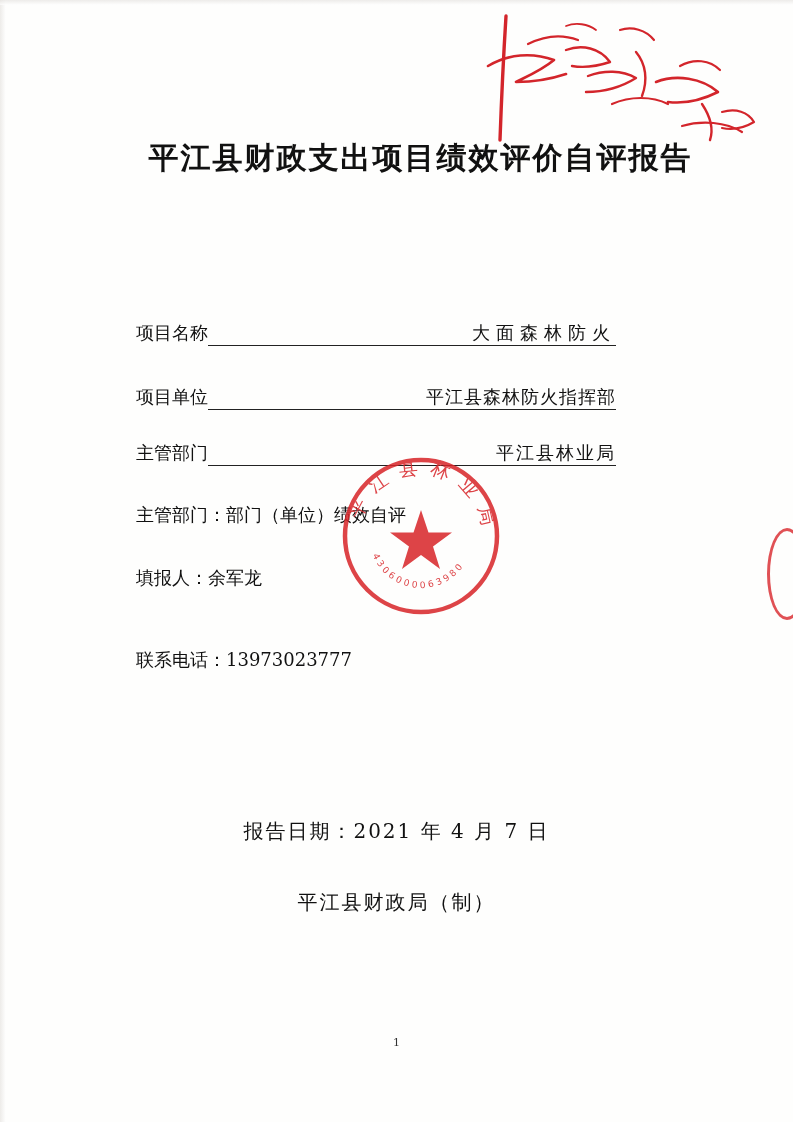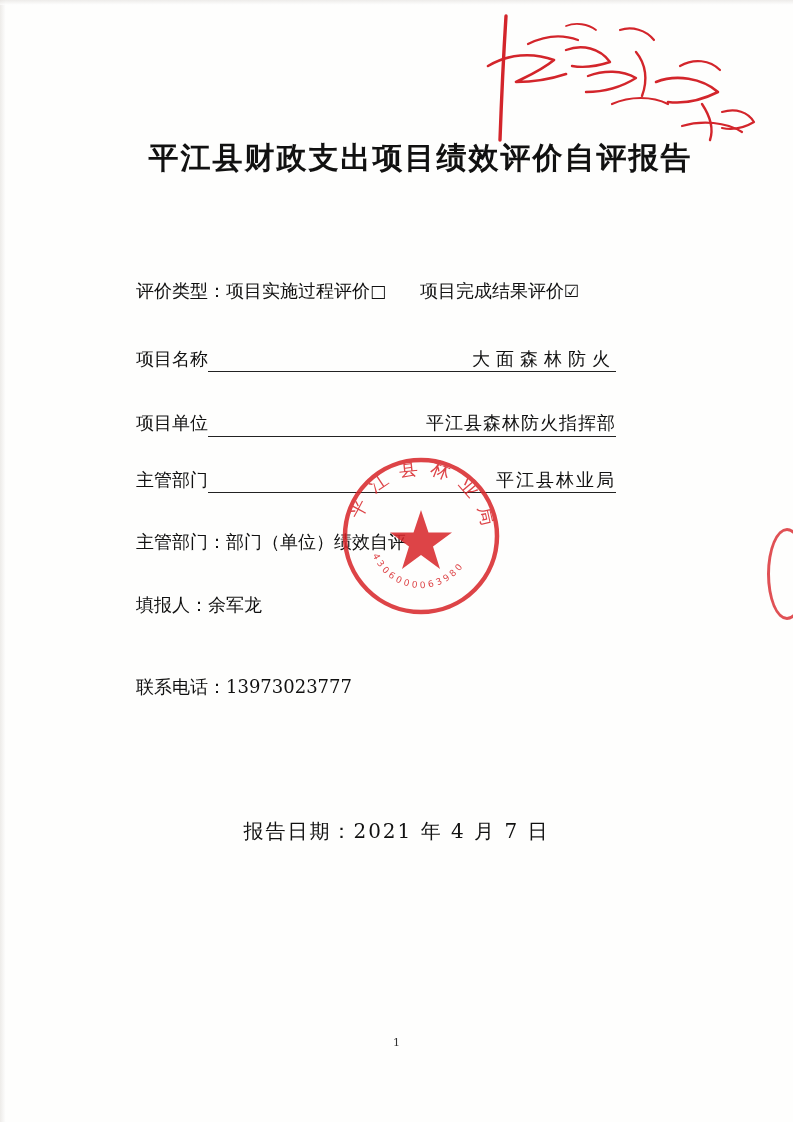--- a/index.html
+++ b/index.html
@@ -175,30 +175,27 @@
       <path d="M212 118 C232 112, 256 114, 272 124" stroke-width="2.2"></path>
       <path d="M252 104 C266 100, 278 104, 284 114 C274 120, 262 122, 252 120" stroke-width="2.2"></path>
       <path d="M96 18 C106 14, 118 16, 126 22" stroke-width="1.8"></path>
     </g>
   </svg>
 
   <div class="title">平江县财政支出项目绩效评价自评报告</div>
 
   <div class="body-block">
 
-    <div class="row eval-type">
-      <span class="label">评价类型：</span><span>项目实施过程评价</span><span class="box">□</span><span class="gap"></span><span>项目完成结果评价</span><span class="box">☑</span>
-    </div>
 
     <div class="row" style="margin-top:42px;">
       <span class="label">项目名称</span><span class="fill-line" style="width:408px;"><span class="val">大面森林防火</span></span>
     </div>
 
     <div class="row" style="margin-top:38px;">
-      <span class="label">项目单位</span><span class="fill-line" style="width:408px;font-family:Liberation Mono, monospace;"><span class="val" style="letter-spacing:1px;">平江县森林防火指挥部</span></span>
+      <span class="label">项目单位</span><span class="fill-line" style="width:408px;"><span class="val" style="letter-spacing:1px;">平江县森林防火指挥部</span></span>
     </div>
 
     <div class="row" style="">
       <span class="label">主管部门</span><span class="fill-line" style="width:408px;"><span class="val" style="letter-spacing:2px;">平江县林业局</span></span>
     </div>
 
     <div class="plain-row" style="margin-top:36px;">
       <span>主管部门：部门（单位）绩效自评</span>
     </div>
 
@@ -225,17 +222,18 @@
         <textPath href="#sealArcBottom" startOffset="12%">4306000063980</textPath>
       </text>
       <polygon points="84,58 91.5,80.5 115,80.5 96,94.5 103,117 84,103 65,117 72,94.5 53,80.5 76.5,80.5"></polygon>
     </g>
   </svg>
 
   <div class="seal-edge"></div>
 
   <div class="footer-block">
     <div class="date">报告日期：2021 年 4 月 7 日</div>
+    <div class="issuer">平江县财政局（制）</div>
   </div>
 
   <div class="page-number">1</div>
 
 </div>
 
 </body></html>

